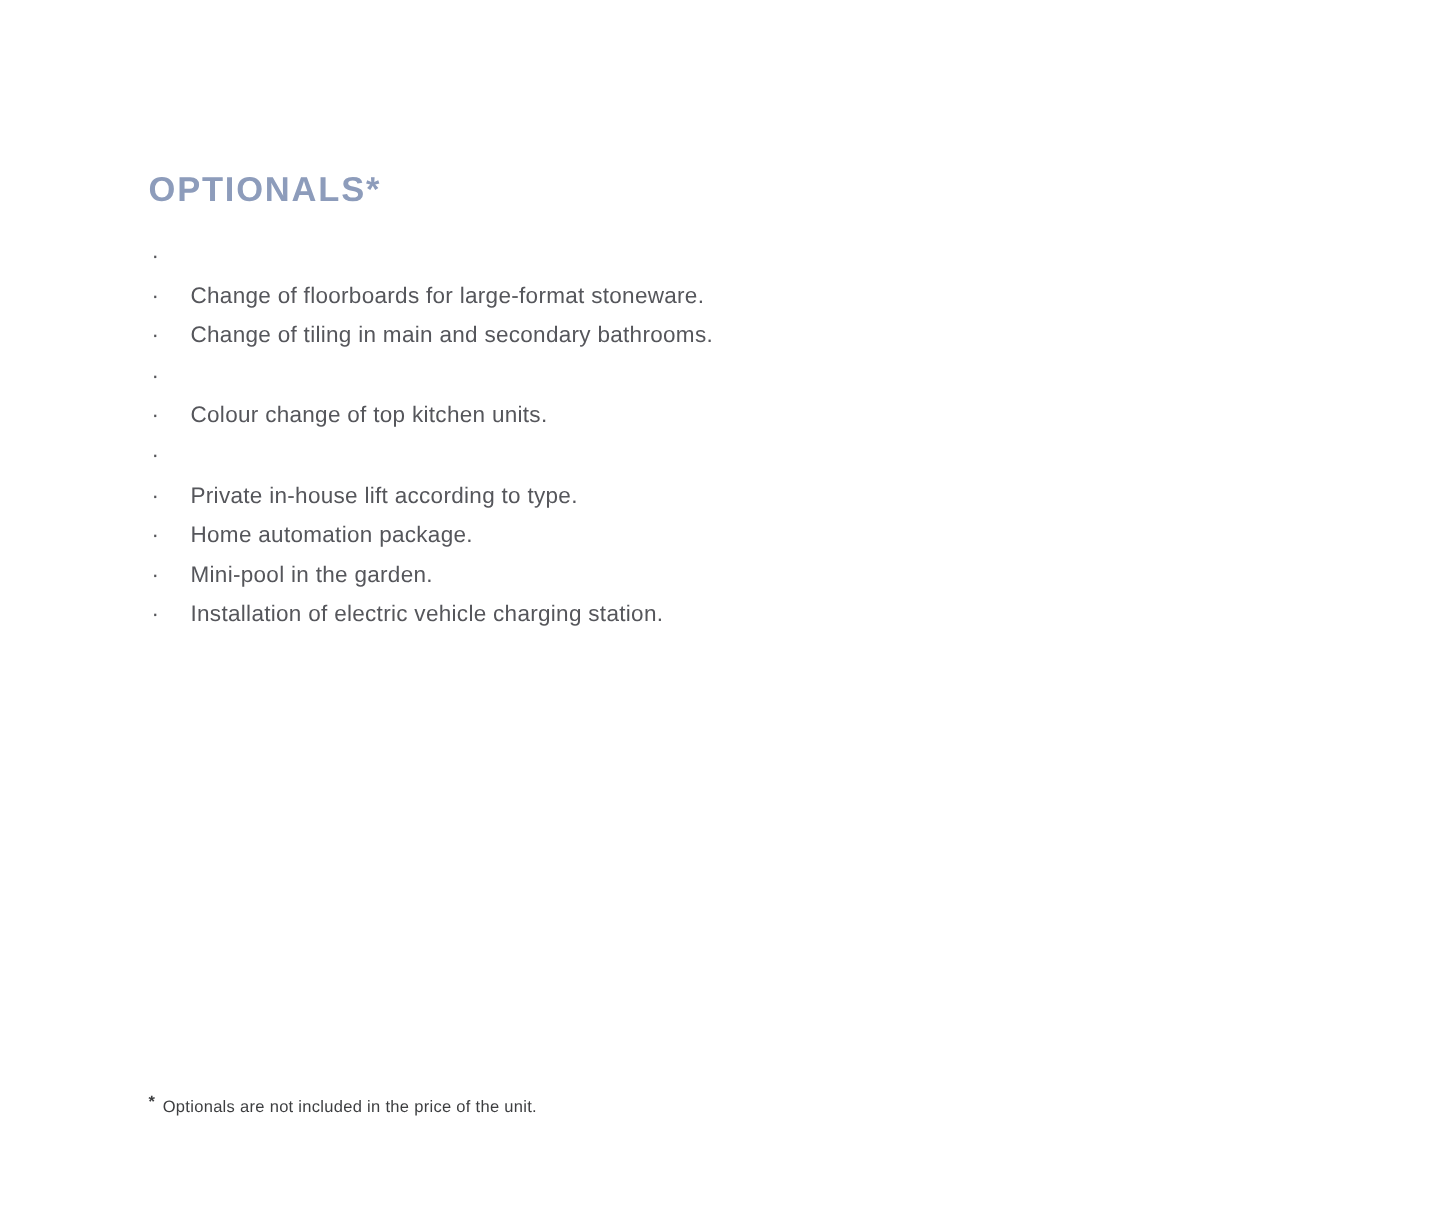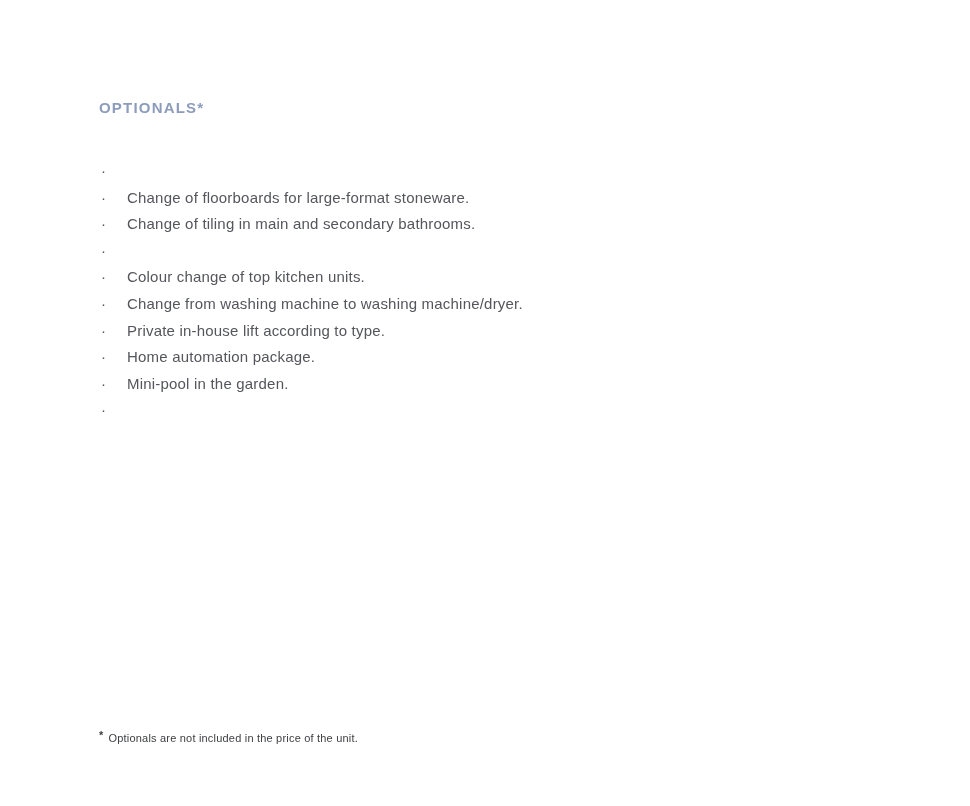--- a/index.html
+++ b/index.html
@@ -13,22 +13,22 @@
     position: relative;
     width: 970px;
     height: 806px;
     background: #ffffff;
     overflow: hidden;
   }
 
   .page-title {
     position: absolute;
     left: 99px;
-    top: 99px;
-    font-size: 15px;
+    top: 113px;
+    font-size: 23px;
     font-weight: 700;
     letter-spacing: 1.2px;
     color: #8d9cbb;
     font-family: "Liberation Sans", sans-serif;
   }
 
   .optionals-list {
     position: absolute;
     left: 99px;
     top: 161px;
@@ -99,36 +99,36 @@
     </li>
     <li>
       <span class="bullet">·</span>
     </li>
     <li>
       <span class="bullet">·</span>
       <span class="item-text">Colour change of top kitchen units.</span>
     </li>
     <li>
       <span class="bullet">·</span>
-      <span class="item-text">Change from washing machine to washing machine/dryer.</span>
     </li>
     <li>
       <span class="bullet">·</span>
       <span class="item-text">Private in-house lift according to type.</span>
     </li>
     <li>
       <span class="bullet">·</span>
       <span class="item-text">Home automation package.</span>
     </li>
     <li>
       <span class="bullet">·</span>
       <span class="item-text">Mini-pool in the garden.</span>
     </li>
     <li>
       <span class="bullet">·</span>
+      <span class="item-text">Installation of electric vehicle charging station.</span>
     </li>
   </ul>
 
   <p class="footnote">
     <span class="asterisk">*</span><span>Optionals are not included in the price of the unit.</span>
   </p>
 
 </div>
 
 </body></html>

